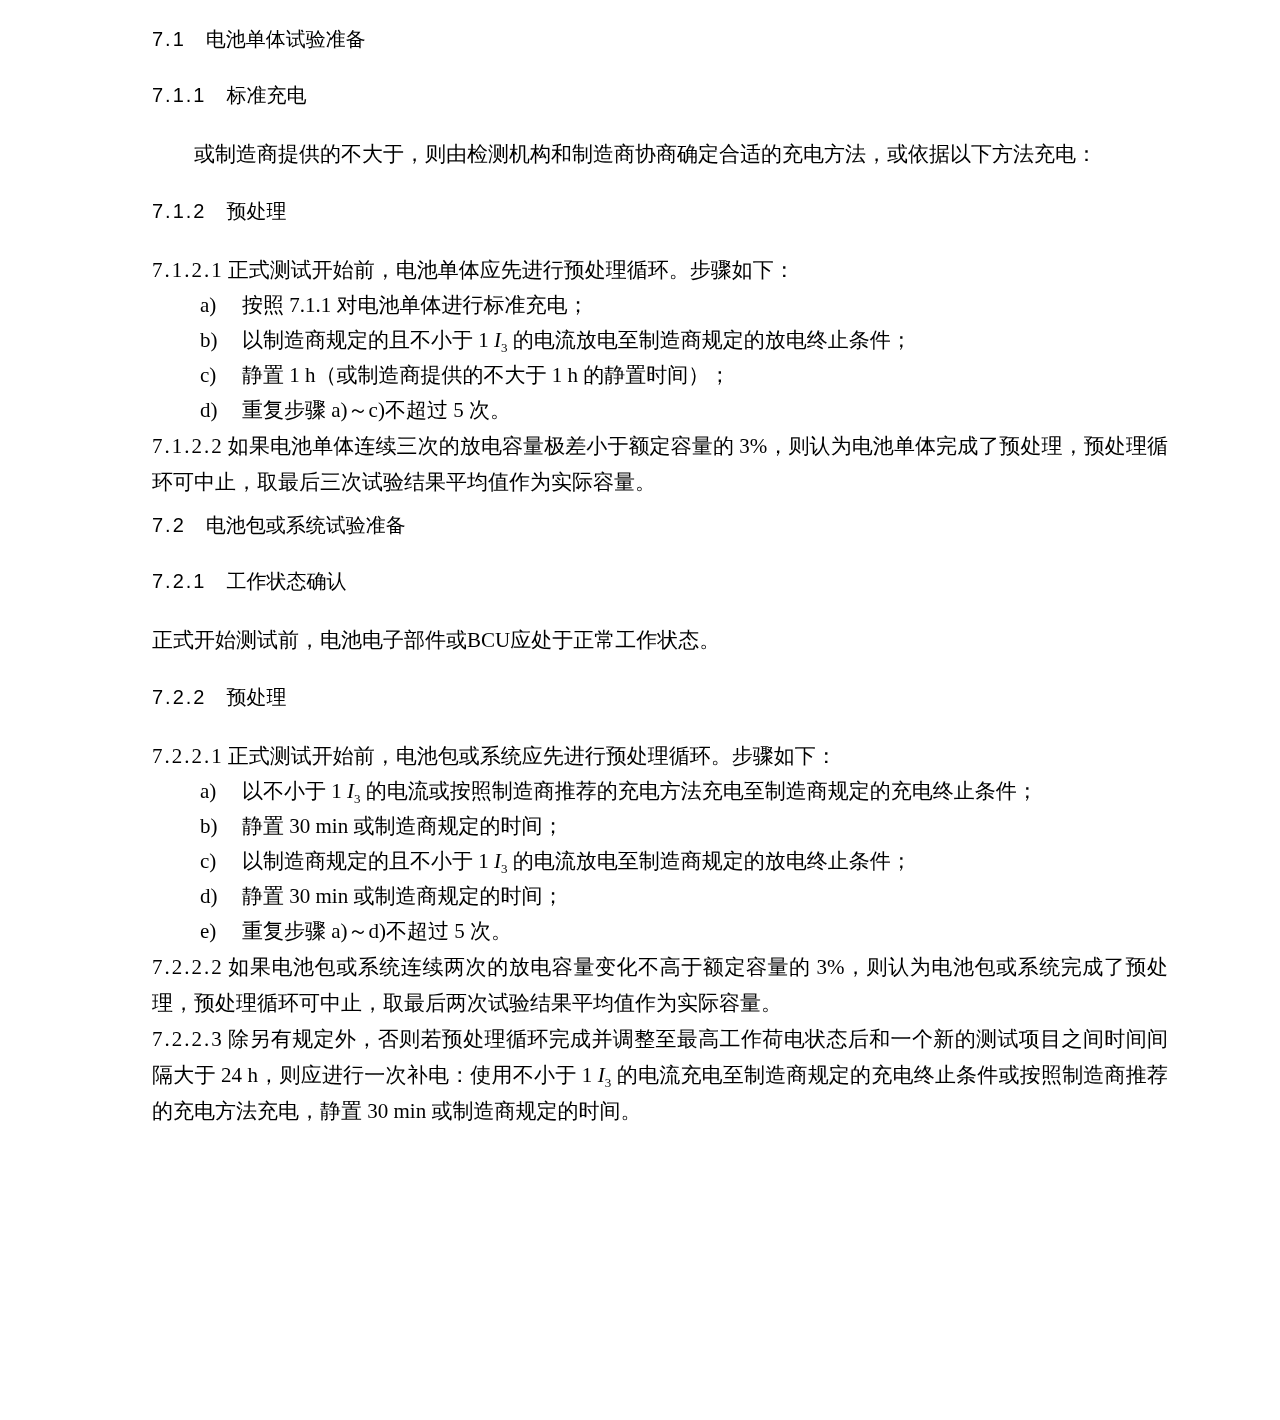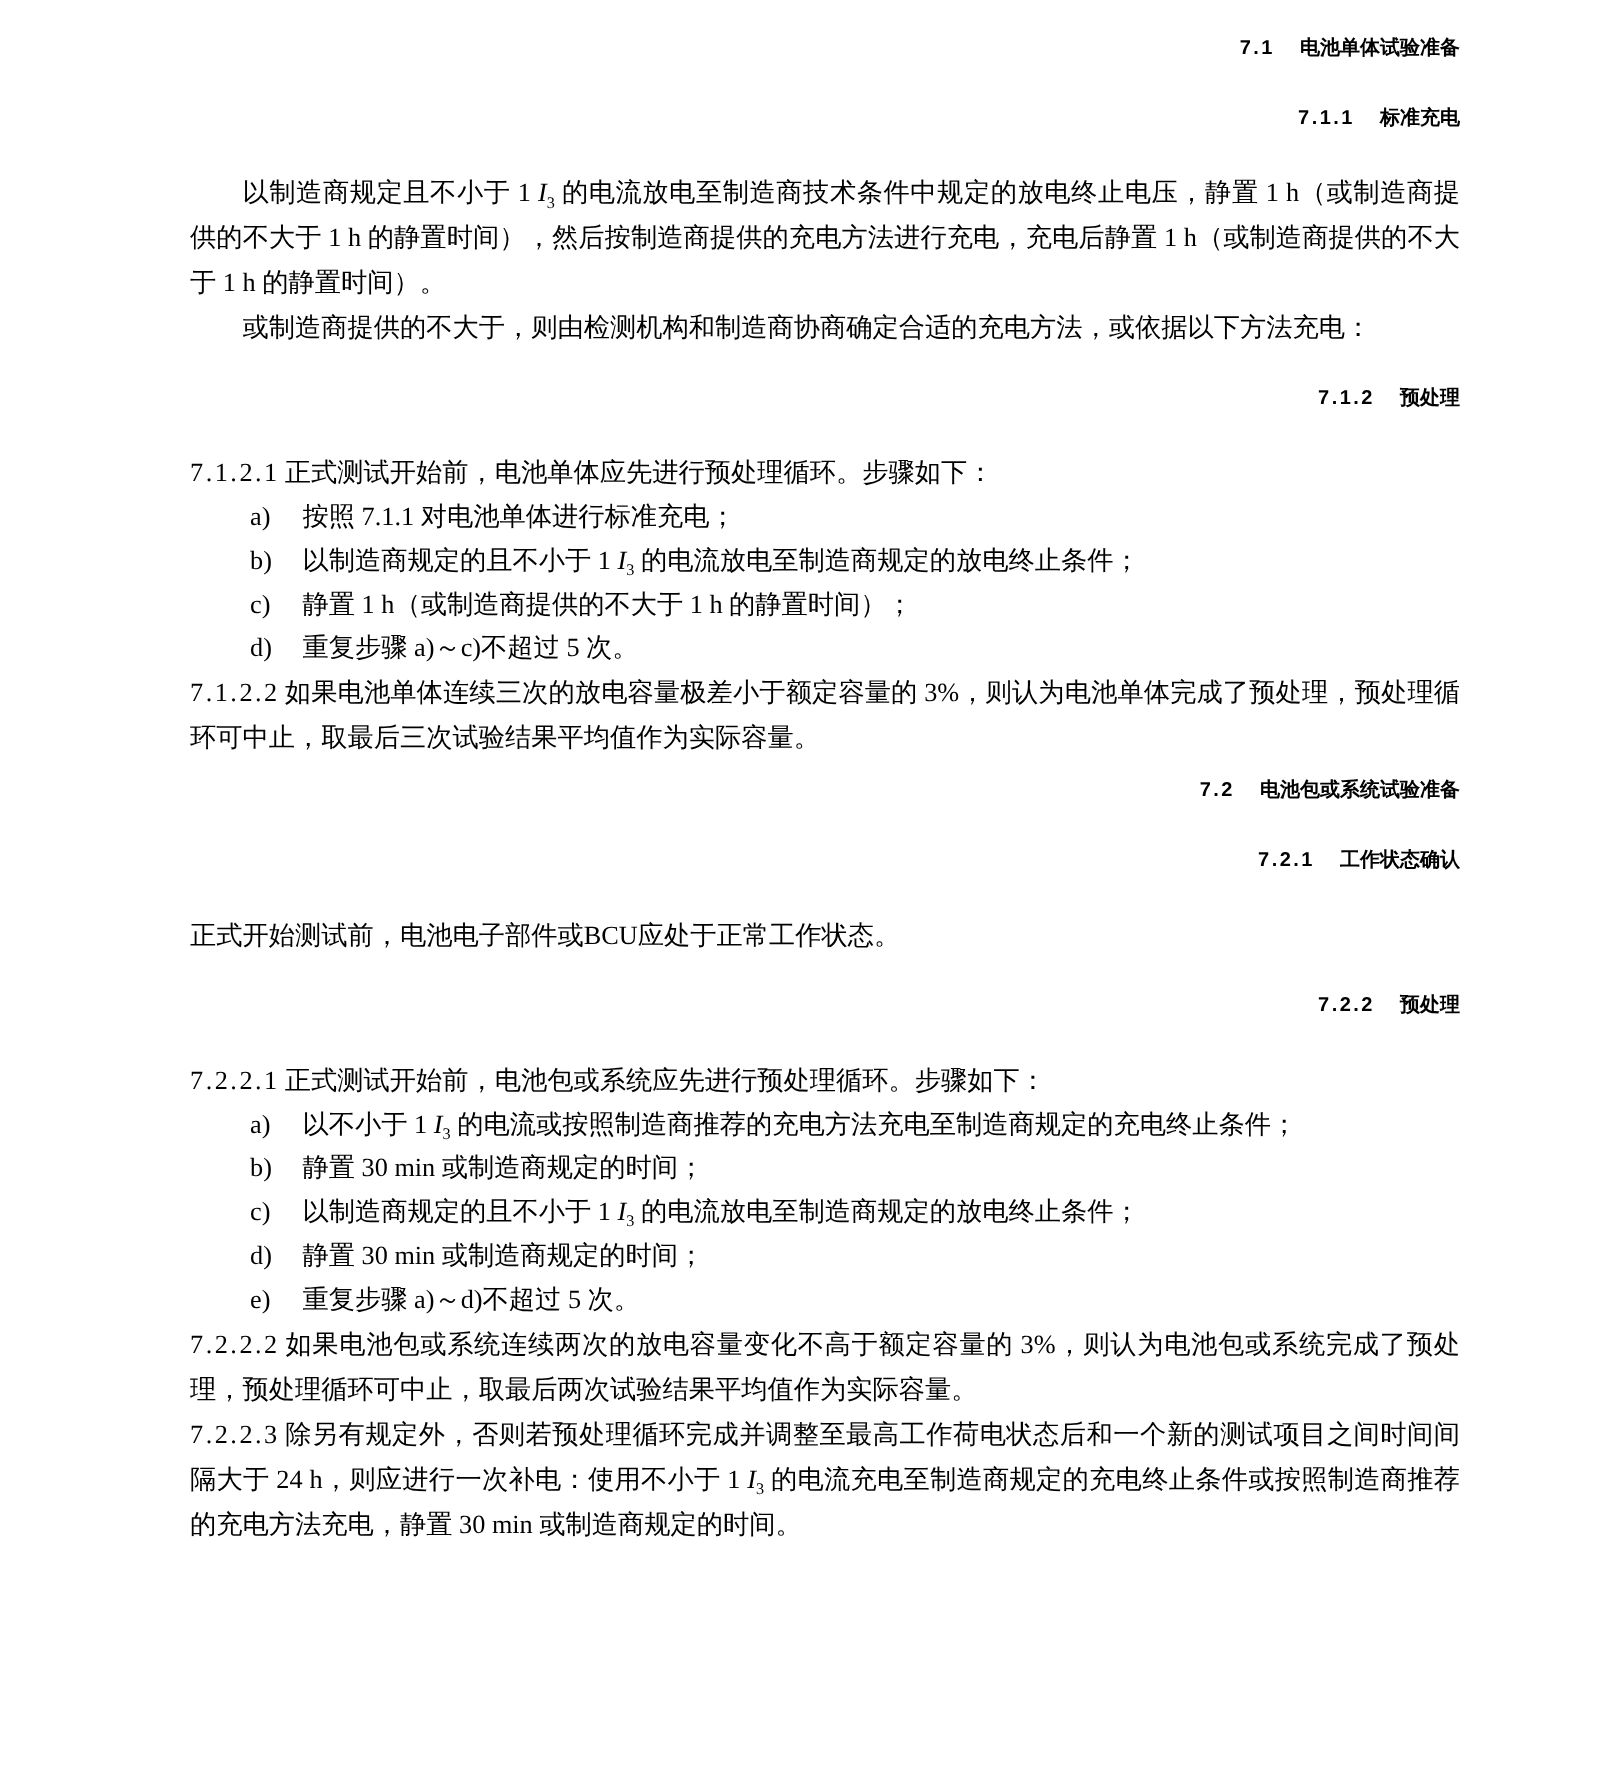--- a/index.html
+++ b/index.html
@@ -14,24 +14,24 @@
     color: #000000;
     font-family: "Liberation Serif", "DejaVu Serif", serif;
   }
   .doc {
     padding: 14px 112px 40px 152px;
     font-size: 21px;
     line-height: 36px;
   }
   .heading {
     font-family: "Liberation Sans", "DejaVu Sans", sans-serif;
-    font-weight: 700;
-    font-size: 16px;
+    font-weight: 400;
+    font-size: 20px;
     line-height: 30px;
-    text-align: right;
+    text-align: left;
   }
   .heading .num {
     margin-right: 20px;
     letter-spacing: 2px;
   }
   .h1 { margin: 36px 0 44px; }
   .h2 { margin: 10px 0 26px; }
   .h3 { margin: 24px 0 26px; }
   .para {
     margin: 0;
@@ -65,21 +65,20 @@
     line-height: 0;
   }
 </style>
 </head>
 <body>
 
 <div class="page">
   <main class="doc">
       <div class="heading h2"><span class="num">7.1</span><span class="title">电池单体试验准备</span></div>
       <div class="heading h3"><span class="num">7.1.1</span><span class="title">标准充电</span></div>
-      <p class="para indent"><span>以制造商规定且不小于 1 </span><i class="var">I</i><sub class="var-sub">3</sub><span> 的电流放电至制造商技术条件中规定的放电终止电压，静置 1 h（或制造商提供的不大于 1 h 的静置时间），然后按制造商提供的充电方法进行充电，充电后静置 1 h（或制造商提供的不大于 1 h 的静置时间）。</span></p>
       <p class="para indent"><span>或制造商提供的不大于，则由检测机构和制造商协商确定合适的充电方法，或依据以下方法充电：</span></p>
       <div class="heading h3"><span class="num">7.1.2</span><span class="title">预处理</span></div>
       <p class="para"><span class="clause-num">7.1.2.1</span><span>正式测试开始前，电池单体应先进行预处理循环。步骤如下：</span></p>
       <div class="list-item">
         <span class="li-label">a)</span>
         <span class="li-text"><span>按照 7.1.1 对电池单体进行标准充电；</span></span>
       </div>
       <div class="list-item">
         <span class="li-label">b)</span>
         <span class="li-text"><span>以制造商规定的且不小于 1 </span><i class="var">I</i><sub class="var-sub">3</sub><span> 的电流放电至制造商规定的放电终止条件；</span></span>

